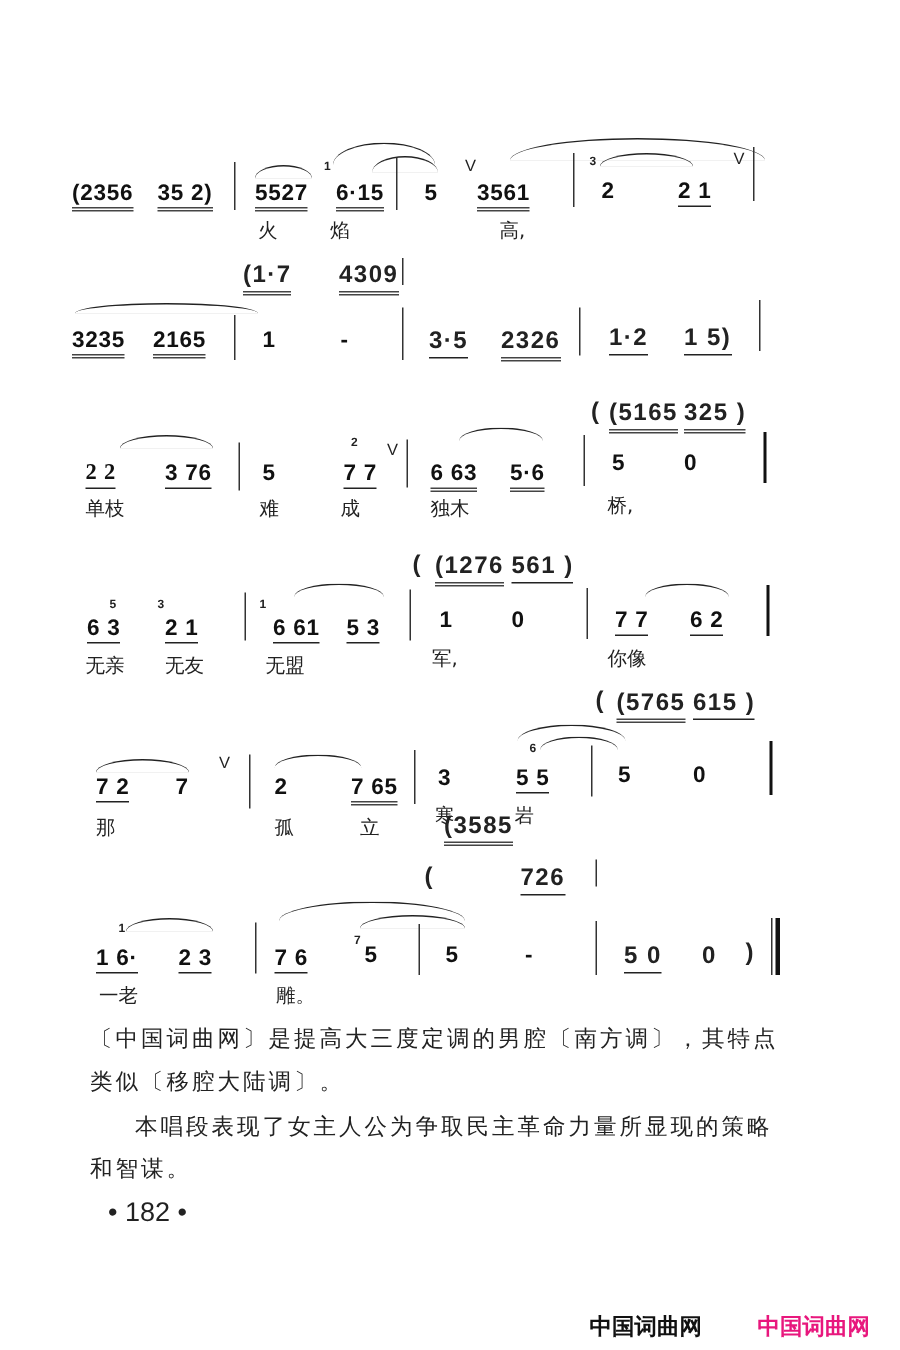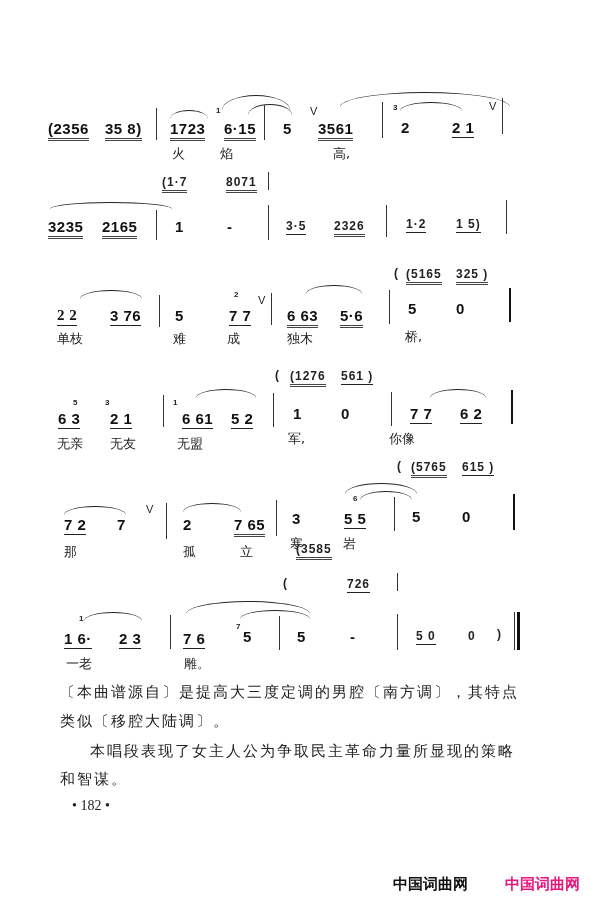--- a/index.html
+++ b/index.html
@@ -2,41 +2,41 @@
 <html><head>
 <meta charset="utf-8">
 <style>
   html, body { margin: 0; padding: 0; }
   body {
     width: 600px; height: 900px; background: #ffffff; position: relative; overflow: hidden;
     font-family: "DejaVu Sans", sans-serif; color: #111;
   }
   .abs { position: absolute; white-space: nowrap; }
   .n { font-family: "Liberation Sans", sans-serif; font-weight: bold; font-size: 15px; color: #111; letter-spacing: 0.5px; }
-  .ns { font-family: "Liberation Sans", sans-serif; font-weight: bold; font-size: 12px; color: #222; letter-spacing: 1px; }
+  .ns { font-family: "Liberation Sans", sans-serif; font-weight: bold; font-size: 16px; color: #222; letter-spacing: 1px; }
   .u1 { border-bottom: 1px solid #222; padding-bottom: 1px; }
   .u2 { border-bottom: 3px double #444; padding-bottom: 1px; }
   .ly { font-family: "DejaVu Sans", sans-serif; font-size: 13px; color: #222; }
   .bar { position: absolute; width: 1px; background: #333; }
   .arc { position: absolute; border-top: 1.5px solid #222; border-radius: 50% 50% 0 0 / 100% 100% 0 0; }
   .grace { font-family: "Liberation Sans", sans-serif; font-size: 8px; font-weight: bold; color: #222; }
   .v { font-family: "Liberation Sans", sans-serif; font-size: 11px; color: #222; }
   .para { font-family: "DejaVu Sans", sans-serif; font-size: 15px; color: #222; letter-spacing: 2px; }
-  .pg { font-family: Liberation Serif, serif; font-size: 14px; color: #222; }
+  .pg { font-family: Liberation Sans, sans-serif; font-size: 18px; color: #222; }
   .foot { font-family: "DejaVu Sans", sans-serif; font-size: 15px; font-weight: bold; }
 </style>
 </head>
 <body>
 
 <div>
   <span class="abs n u2" style="left:48px;top:120px;">(2356</span>
-  <span class="abs n u2" style="left:105px;top:120px;">35 8)</span>
+  <span class="abs n u2" style="left:105px;top:120px;">35 2)</span>
   <div class="bar" style="left:156px;top:108px;height:32px;"></div>
   <div class="arc" style="left:170px;top:110px;width:38px;height:8px;"></div>
-  <span class="abs n u2" style="left:170px;top:120px;">1723</span>
+  <span class="abs n u2" style="left:170px;top:120px;">5527</span>
   <span class="abs grace" style="left:216px;top:106px;">1</span>
   <span class="abs n u2" style="left:224px;top:120px;">6·15</span>
   <span class="abs ly" style="left:172px;top:145px;">火</span>
   <span class="abs ly" style="left:220px;top:145px;">焰</span>
   <div class="arc" style="left:222px;top:95px;width:68px;height:14px;"></div>
   <div class="arc" style="left:248px;top:104px;width:44px;height:10px;"></div>
   <div class="bar" style="left:264px;top:105px;height:35px;"></div>
   <span class="abs n" style="left:283px;top:120px;">5</span>
   <span class="abs v" style="left:310px;top:105px;">V</span>
   <div class="arc" style="left:340px;top:92px;width:170px;height:14px;"></div>
@@ -46,21 +46,21 @@
   <span class="abs grace" style="left:393px;top:103px;">3</span>
   <div class="arc" style="left:400px;top:102px;width:62px;height:8px;"></div>
   <span class="abs n" style="left:401px;top:119px;">2</span>
   <span class="abs n u1" style="left:452px;top:119px;">2 1</span>
   <span class="abs v" style="left:489px;top:100px;">V</span>
   <div class="bar" style="left:502px;top:98px;height:36px;"></div>
 </div>
 
 <div>
   <span class="abs ns u2" style="left:162px;top:175px;">(1·7</span>
-  <span class="abs ns u2" style="left:226px;top:175px;">8071</span>
+  <span class="abs ns u2" style="left:226px;top:175px;">4309</span>
   <div class="bar" style="left:268px;top:172px;height:18px;"></div>
   <div class="arc" style="left:50px;top:202px;width:122px;height:6px;"></div>
   <span class="abs n u2" style="left:48px;top:218px;">3235</span>
   <span class="abs n u2" style="left:102px;top:218px;">2165</span>
   <div class="bar" style="left:156px;top:210px;height:30px;"></div>
   <span class="abs n" style="left:175px;top:218px;">1</span>
   <span class="abs n" style="left:227px;top:218px;">-</span>
   <div class="bar" style="left:268px;top:205px;height:35px;"></div>
   <span class="abs ns u1" style="left:286px;top:219px;">3·5</span>
   <span class="abs ns u2" style="left:334px;top:219px;">2326</span>
@@ -104,31 +104,31 @@
   <span class="abs grace" style="left:73px;top:398px;">5</span>
   <span class="abs n u1" style="left:58px;top:410px;">6 3</span>
   <span class="abs grace" style="left:105px;top:398px;">3</span>
   <span class="abs n u1" style="left:110px;top:410px;">2 1</span>
   <span class="abs ly" style="left:57px;top:435px;">无亲</span>
   <span class="abs ly" style="left:110px;top:435px;">无友</span>
   <div class="bar" style="left:163px;top:395px;height:32px;"></div>
   <span class="abs grace" style="left:173px;top:398px;">1</span>
   <div class="arc" style="left:196px;top:389px;width:60px;height:8px;"></div>
   <span class="abs n u1" style="left:182px;top:410px;">6 61</span>
-  <span class="abs n u1" style="left:231px;top:410px;">5 2</span>
+  <span class="abs n u1" style="left:231px;top:410px;">5 3</span>
   <span class="abs ly" style="left:177px;top:435px;">无盟</span>
   <div class="bar" style="left:273px;top:393px;height:34px;"></div>
   <span class="abs n" style="left:293px;top:405px;">1</span>
   <span class="abs n" style="left:341px;top:405px;">0</span>
   <span class="abs ly" style="left:288px;top:430px;">军,</span>
   <div class="bar" style="left:391px;top:392px;height:34px;"></div>
   <div class="arc" style="left:430px;top:389px;width:56px;height:8px;"></div>
   <span class="abs n u1" style="left:410px;top:405px;">7 7</span>
   <span class="abs n u1" style="left:460px;top:405px;">6 2</span>
-  <span class="abs ly" style="left:389px;top:430px;">你像</span>
+  <span class="abs ly" style="left:405px;top:430px;">你像</span>
   <div class="bar" style="left:511px;top:390px;height:34px;background:#111;width:2px;"></div>
 </div>
 
 <div>
   <span class="abs ns" style="left:397px;top:459px;">(</span>
   <span class="abs ns u2" style="left:411px;top:460px;">(5765</span>
   <span class="abs ns u1" style="left:462px;top:460px;">615 )</span>
   <div class="arc" style="left:64px;top:506px;width:62px;height:8px;"></div>
   <span class="abs n u1" style="left:64px;top:516px;">7 2</span>
   <span class="abs n" style="left:117px;top:516px;">7</span>
@@ -176,21 +176,21 @@
   <span class="abs n" style="left:350px;top:628px;">-</span>
   <div class="bar" style="left:397px;top:614px;height:36px;"></div>
   <span class="abs ns u1" style="left:416px;top:629px;">5 0</span>
   <span class="abs ns" style="left:468px;top:629px;">0</span>
   <span class="abs ns" style="left:497px;top:627px;">)</span>
   <div class="bar" style="left:514px;top:612px;height:38px;width:1px;"></div>
   <div class="bar" style="left:517px;top:612px;height:38px;width:3px;background:#111;"></div>
 </div>
 
 <div>
-  <div class="abs para" style="left:60px;top:683px;">〔本曲谱源自〕是提高大三度定调的男腔〔南方调〕，其特点</div>
+  <div class="abs para" style="left:60px;top:683px;">〔中国词曲网〕是提高大三度定调的男腔〔南方调〕，其特点</div>
   <div class="abs para" style="left:60px;top:712px;">类似〔移腔大陆调〕。</div>
   <div class="abs para" style="left:90px;top:742px;">本唱段表现了女主人公为争取民主革命力量所显现的策略</div>
   <div class="abs para" style="left:60px;top:770px;">和智谋。</div>
 </div>
 
 <div class="abs pg" style="left:72px;top:798px;">• 182 •</div>
 
 <div>
   <span class="abs foot" style="left:393px;top:875px;color:#111;">中国词曲网</span>
   <span class="abs foot" style="left:505px;top:875px;color:#e8177d;">中国词曲网</span>

